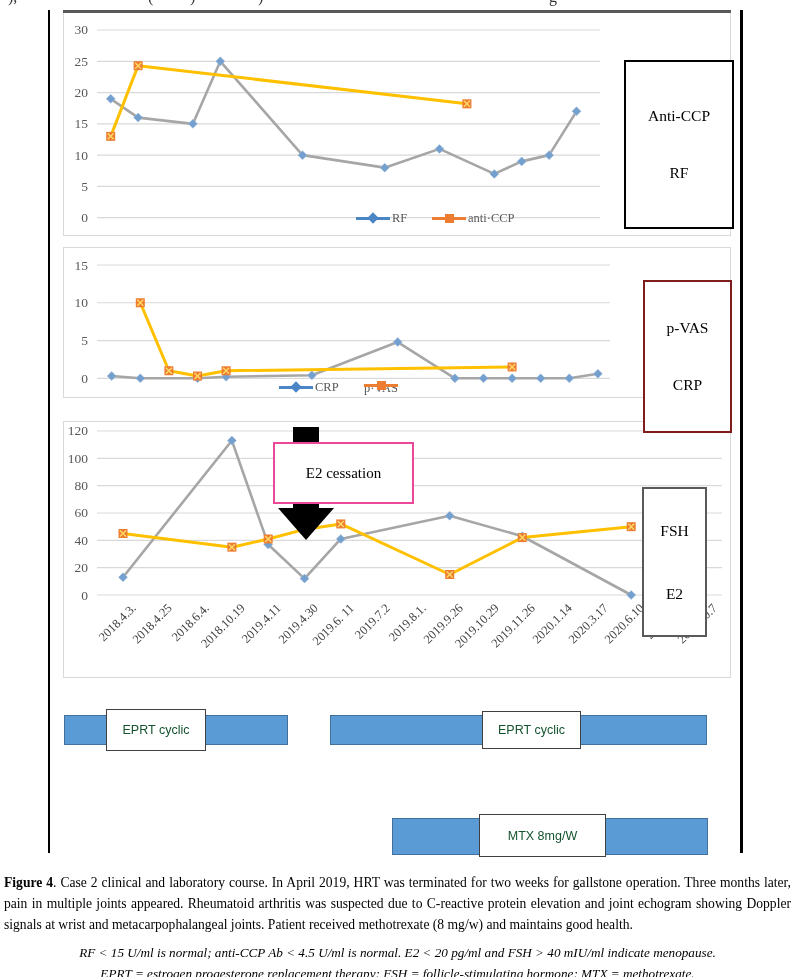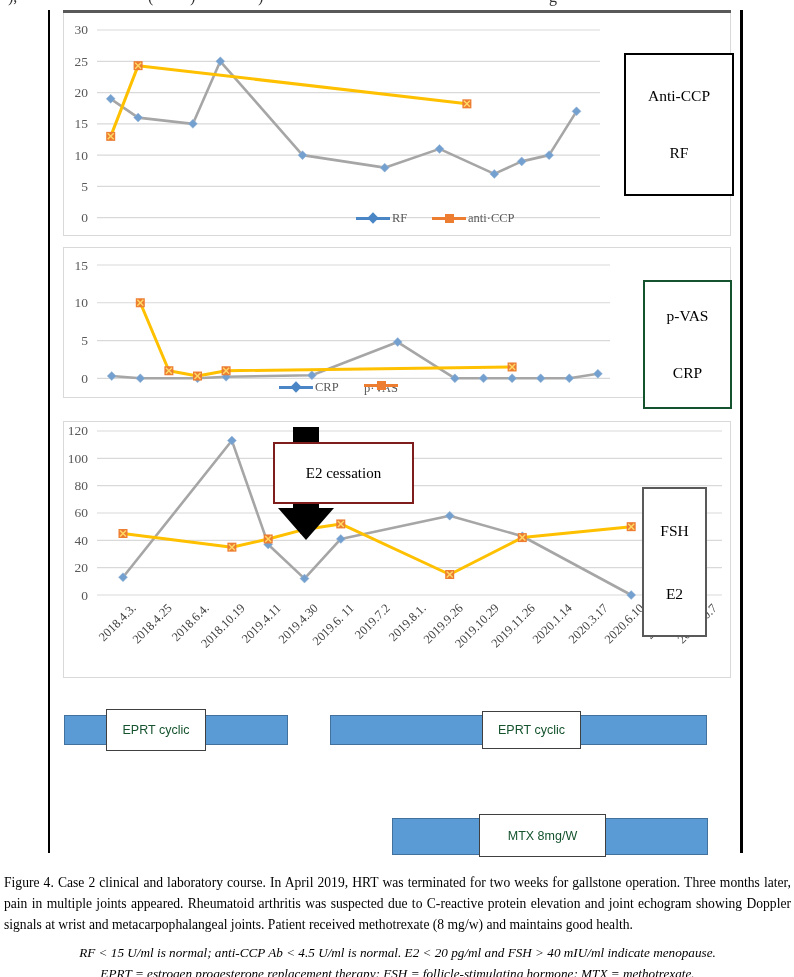--- a/index.html
+++ b/index.html
@@ -7,41 +7,41 @@
        font-family:"Liberation Serif",serif;}
   .abs{position:absolute;}
   #top-clip{left:0;top:0;width:794px;height:6px;overflow:hidden;z-index:9;}
   #top-clip span{position:absolute;top:-12px;font:16px "Liberation Serif",serif;color:#333;}
   #figure-frame{left:48px;top:10px;width:690px;height:843px;
     border-left:2px solid #000;border-right:3px solid #000;background:#fff;}
   svg.chart{position:absolute;z-index:1;}
   .side-box{background:#fff;display:flex;flex-direction:column;justify-content:space-around;
     align-items:center;z-index:6;text-align:center;}
   .side-box .bl{font:15.5px "Liberation Serif",serif;color:#000;}
-  #box-anticcp{left:624px;top:53px;width:106px;height:115px;border:2px solid #000;padding:12px 0;}
-  #box-pvas{left:643px;top:280px;width:85px;height:113px;border:2px solid #14532d;padding:6px 0;}
+  #box-anticcp{left:624px;top:60px;width:106px;height:115px;border:2px solid #000;padding:25px 0;}
+  #box-pvas{left:643px;top:280px;width:85px;height:113px;border:2px solid #7f1d1d;padding:18px 0;}
   #box-fsh{left:642px;top:487px;width:61px;height:126px;border:2px solid #595959;padding:10px 0;}
-  #e2-box{left:273px;top:442px;width:137px;height:58px;border:2px solid #7f1d1d;background:#fff;
+  #e2-box{left:273px;top:442px;width:137px;height:58px;border:2px solid #ec4899;background:#fff;
     z-index:6;display:flex;align-items:center;justify-content:center;
     font:15px "Liberation Serif",serif;}
   .legend{z-index:3;display:flex;align-items:center;gap:2px;height:16px;}
   .legend .glyph{position:relative;width:34px;height:12px;display:inline-block;}
   .legend .gline{position:absolute;left:0;right:0;top:5px;height:2.5px;}
   .legend .gdiamond{position:absolute;left:13px;top:2px;width:8px;height:8px;transform:rotate(45deg);}
   .legend .gsquare{position:absolute;left:13px;top:2px;width:9px;height:9px;}
   .legend .ltext{font:12.5px "Liberation Serif",serif;color:#595959;white-space:nowrap;}
   .xlab{position:absolute;width:100px;text-align:right;transform:rotate(-45deg);
     transform-origin:100% 0%;font:12.5px "Liberation Serif",serif;color:#404040;
     white-space:pre;z-index:2;}
   .bar{background:#5b9bd5;border:1px solid #41719c;z-index:2;}
   .bar-label{background:#fff;border:1px solid #404040;z-index:4;display:flex;
     align-items:center;justify-content:center;font:12.5px "Liberation Sans",sans-serif;color:#14532d;}
   #caption{left:4px;top:858px;width:787px;font:13.6px "Liberation Serif",serif;
     line-height:21.4px;text-align:justify;color:#000;}
-  #caption b{font-weight:normal;}
+  #caption b{font-weight:bold;}
   .note{left:4px;width:787px;text-align:center;font-style:italic;
     font:italic 13.2px "Liberation Serif",serif;color:#000;}
   #note1{top:945px;}
   #note2{top:966px;}
 </style>
 </head>
 <body>
 
 <div id="top-clip" class="abs">
     <span style="left: 8px;">),</span>

